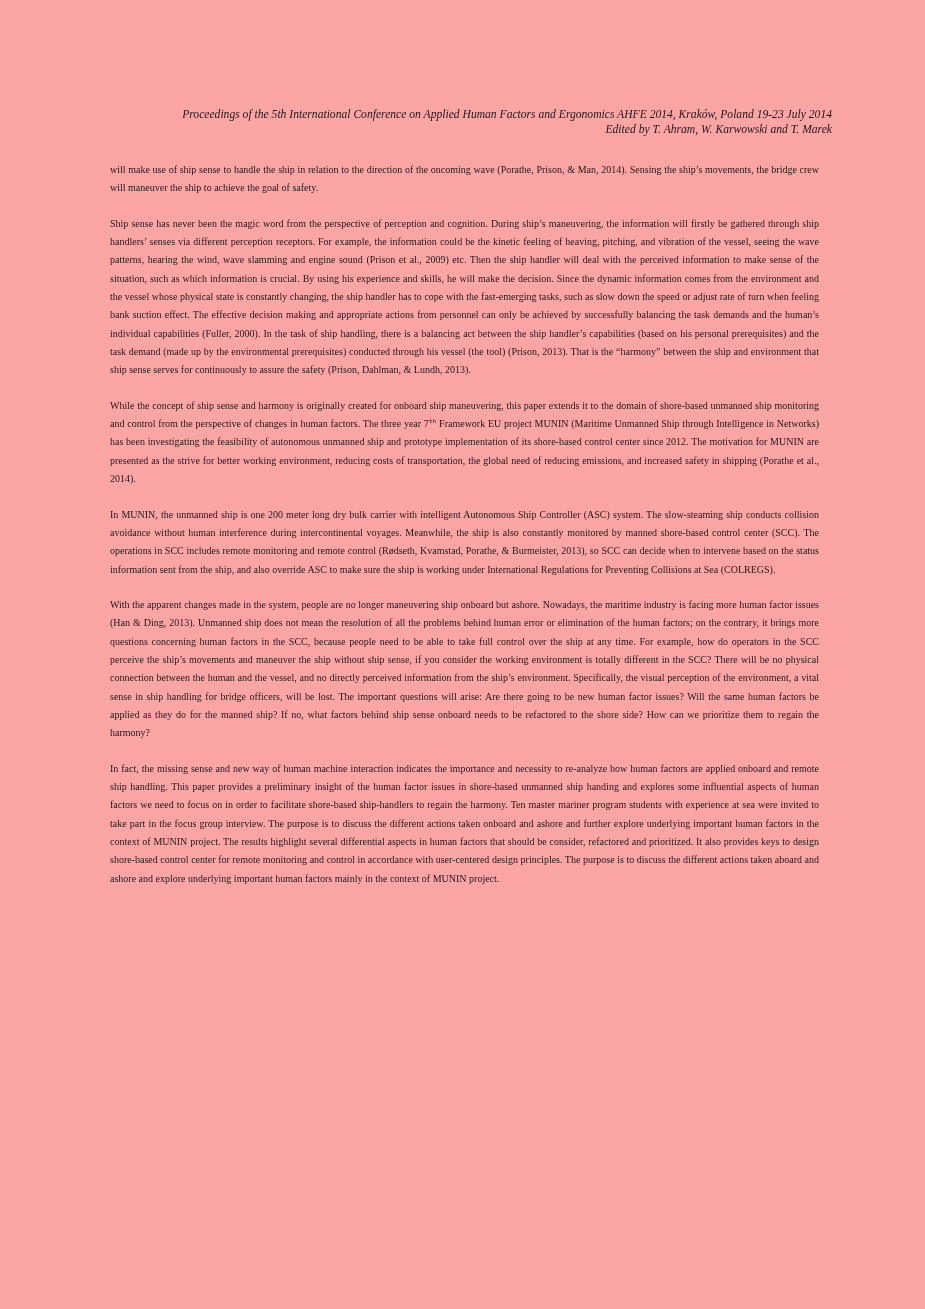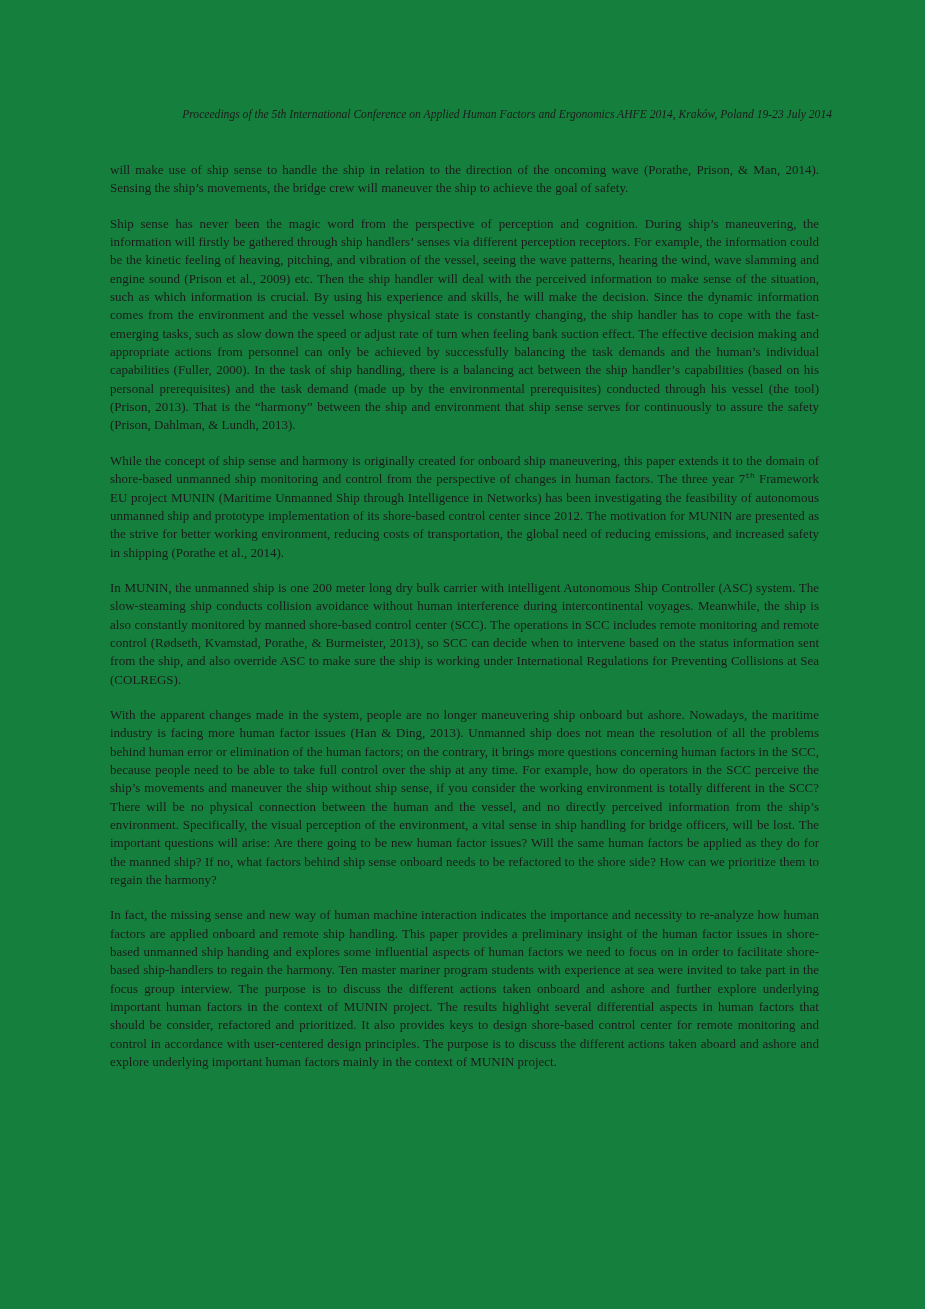--- a/index.html
+++ b/index.html
@@ -4,21 +4,21 @@
 <style>
   html, body {
     margin: 0;
     padding: 0;
     background: #ffffff;
   }
   .page {
     position: relative;
     width: 925px;
     height: 1309px;
-    background: #15803d;
+    background: #fca5a5;
     font-family: "Liberation Serif", "DejaVu Serif", serif;
     color: #1b1b1b;
     overflow: hidden;
   }
   .running-header {
     position: absolute;
     top: 107px;
     left: 95px;
     right: 93px;
     text-align: right;
@@ -27,21 +27,21 @@
     line-height: 15.4px;
   }
   .running-header .hline {
     white-space: nowrap;
   }
   .content {
     position: absolute;
     top: 161px;
     left: 110px;
     width: 709px;
-    font-size: 13px;
+    font-size: 10px;
     line-height: 18.35px;
     text-align: justify;
   }
   .content p {
     margin: 0 0 17px 0;
     padding: 0;
   }
   .content p:last-child {
     margin-bottom: 12px;
   }
@@ -52,20 +52,21 @@
     font-family: Liberation Mono, monospace;
   }
 </style>
 </head>
 <body>
 
 <div class="page">
 
   <div class="running-header">
     <div class="hline">Proceedings of the 5th International Conference on Applied Human Factors and Ergonomics AHFE 2014, Kraków, Poland 19-23 July 2014</div>
+    <div class="hline">Edited by T. Ahram, W. Karwowski and T. Marek</div>
   </div>
 
   <div class="content">
     <p>will make use of ship sense to handle the ship in relation to the direction of the oncoming wave (Porathe, Prison, &amp; Man, 2014). Sensing the ship’s movements, the bridge crew will maneuver the ship to achieve the goal of safety.</p>
     <p>Ship sense has never been the magic word from the perspective of perception and cognition. During ship’s maneuvering, the information will firstly be gathered through ship handlers’ senses via different perception receptors. For example, the information could be the kinetic feeling of heaving, pitching, and vibration of the vessel, seeing the wave patterns, hearing the wind, wave slamming and engine sound (Prison et al., 2009) etc. Then the ship handler will deal with the perceived information to make sense of the situation, such as which information is crucial. By using his experience and skills, he will make the decision. Since the dynamic information comes from the environment and the vessel whose physical state is constantly changing, the ship handler has to cope with the fast-emerging tasks, such as slow down the speed or adjust rate of turn when feeling bank suction effect. The effective decision making and appropriate actions from personnel can only be achieved by successfully balancing the task demands and the human’s individual capabilities (Fuller, 2000). In the task of ship handling, there is a balancing act between the ship handler’s capabilities (based on his personal prerequisites) and the task demand (made up by the environmental prerequisites) conducted through his vessel (the tool) (Prison, 2013). That is the “harmony” between the ship and environment that ship sense serves for continuously to assure the safety (Prison, Dahlman, &amp; Lundh, 2013).</p>
     <p><span>While the concept of ship sense and harmony is originally created for onboard ship maneuvering, this paper extends it to the domain of shore-based unmanned ship monitoring and control from the perspective of changes in human factors. The three year 7</span><sup>th</sup><span> Framework EU project MUNIN (Maritime Unmanned Ship through Intelligence in Networks) has been investigating the feasibility of autonomous unmanned ship and prototype implementation of its shore-based control center since 2012. The motivation for MUNIN are presented as the strive for better working environment, reducing costs of transportation, the global need of reducing emissions, and increased safety in shipping (Porathe et al., 2014).</span></p>
     <p>In MUNIN, the unmanned ship is one 200 meter long dry bulk carrier with intelligent Autonomous Ship Controller (ASC) system. The slow-steaming ship conducts collision avoidance without human interference during intercontinental voyages. Meanwhile, the ship is also constantly monitored by manned shore-based control center (SCC). The operations in SCC includes remote monitoring and remote control (Rødseth, Kvamstad, Porathe, &amp; Burmeister, 2013), so SCC can decide when to intervene based on the status information sent from the ship, and also override ASC to make sure the ship is working under International Regulations for Preventing Collisions at Sea (COLREGS).</p>
     <p>With the apparent changes made in the system, people are no longer maneuvering ship onboard but ashore. Nowadays, the maritime industry is facing more human factor issues (Han &amp; Ding, 2013). Unmanned ship does not mean the resolution of all the problems behind human error or elimination of the human factors; on the contrary, it brings more questions concerning human factors in the SCC, because people need to be able to take full control over the ship at any time. For example, how do operators in the SCC perceive the ship’s movements and maneuver the ship without ship sense, if you consider the working environment is totally different in the SCC? There will be no physical connection between the human and the vessel, and no directly perceived information from the ship’s environment. Specifically, the visual perception of the environment, a vital sense in ship handling for bridge officers, will be lost. The important questions will arise:  Are there going to be new human factor issues? Will the same human factors be applied as they do for the manned ship? If no, what factors behind ship sense onboard needs to be refactored to the shore side? How can we prioritize them to regain the harmony?</p>
     <p>In fact, the missing sense and new way of human machine interaction indicates the importance and necessity to re-analyze how human factors are applied onboard and remote ship handling. This paper provides a preliminary insight of the human factor issues in shore-based unmanned ship handing and explores some influential aspects of human factors we need to focus on in order to facilitate shore-based ship-handlers to regain the harmony. Ten master mariner program students with experience at sea were invited to take part in the focus group interview. The purpose is to discuss the different actions taken onboard and ashore and further explore underlying important human factors in the context of MUNIN project. The results highlight several differential aspects in human factors that should be consider, refactored and prioritized. It also provides keys to design shore-based control center for remote monitoring and control in accordance with user-centered design principles. The purpose is to discuss the different actions taken aboard and ashore and explore underlying important human factors mainly in the context of MUNIN project.</p>
   </div>

